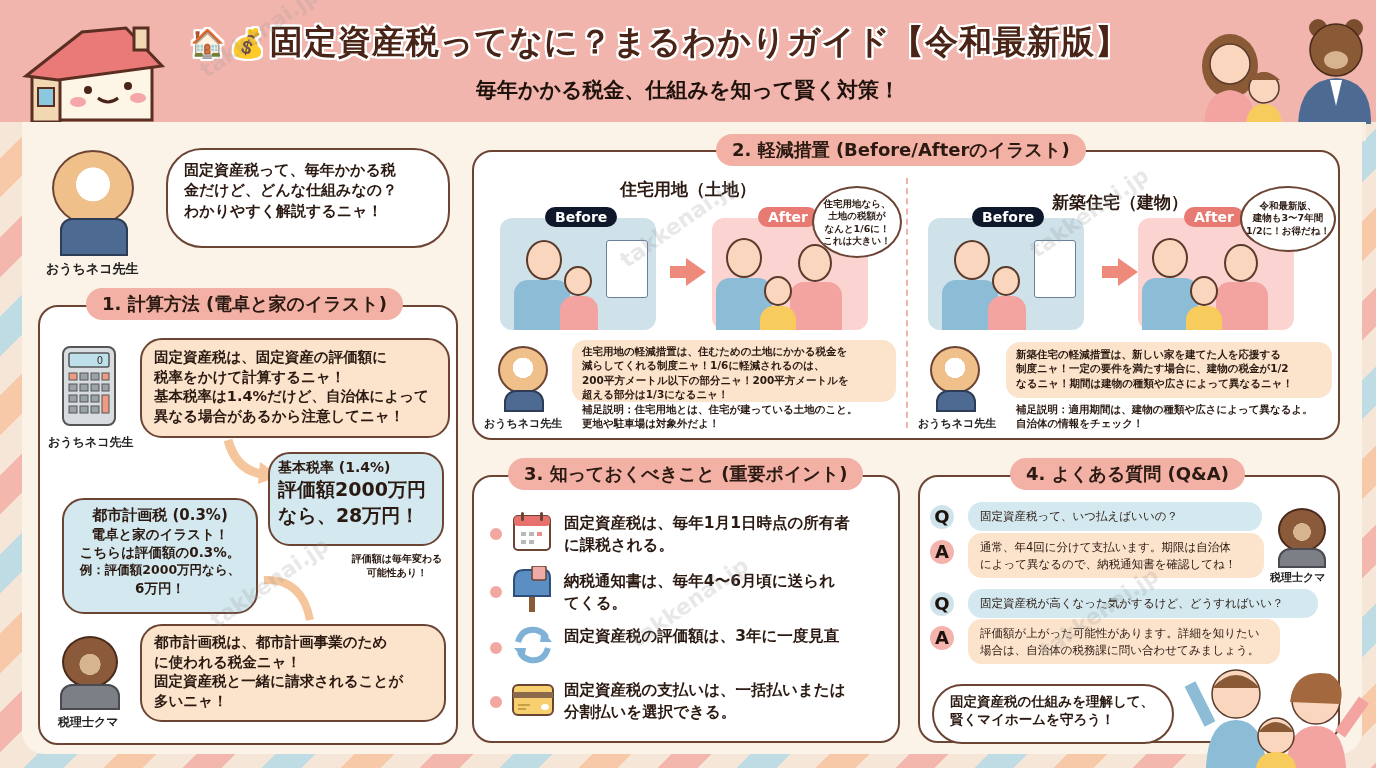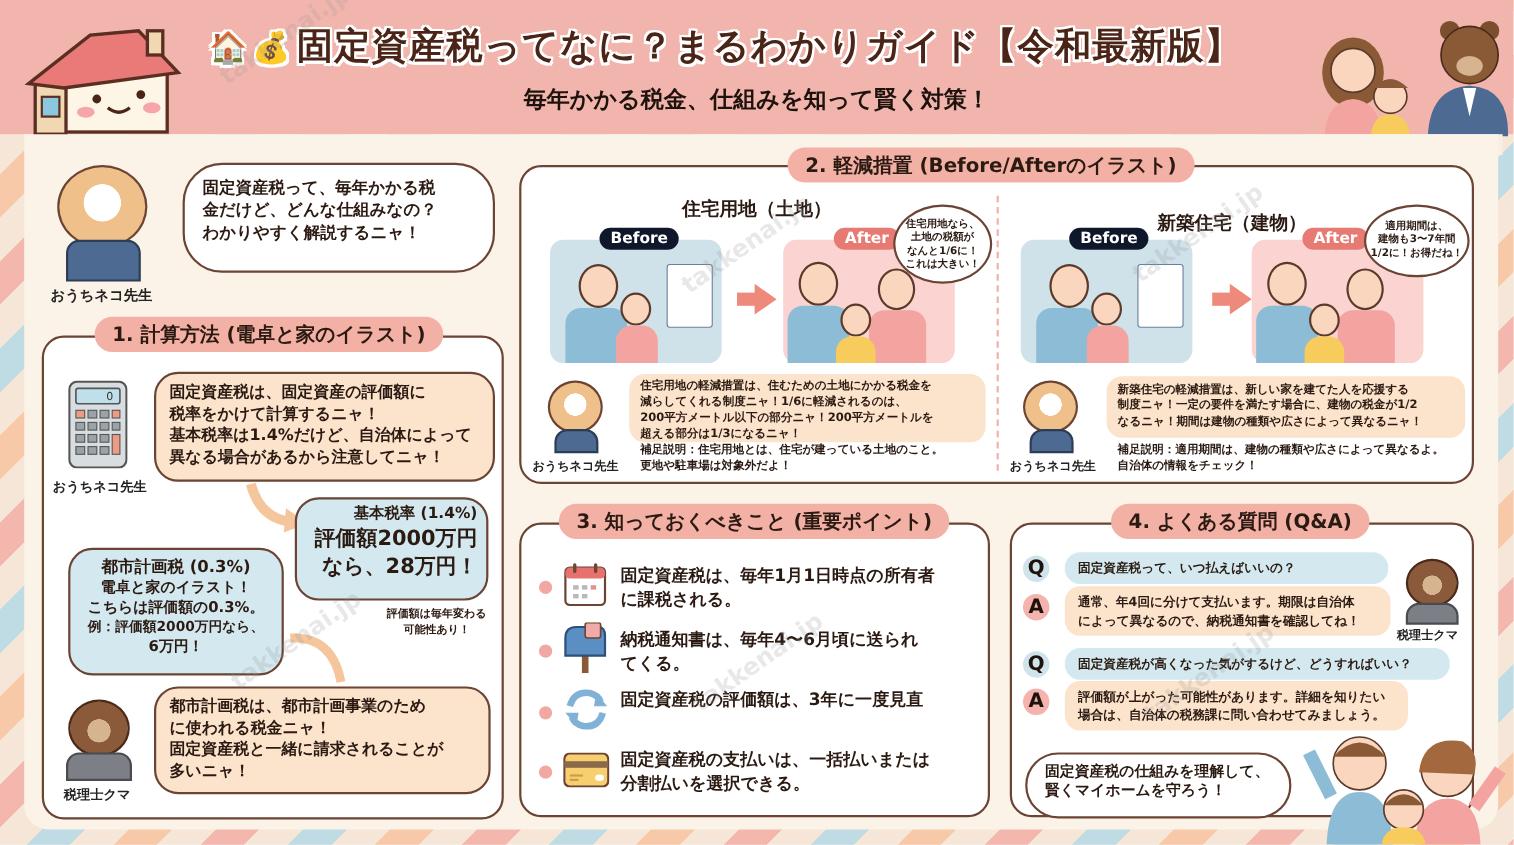--- a/index.html
+++ b/index.html
@@ -34,21 +34,21 @@
 .tag-grey{background:#0f172a}
 .tag-red{background:#e77a72}
 .arrow-right{position:absolute;width:0;height:0;border-top:14px solid transparent;border-bottom:14px solid transparent;border-left:20px solid #ee8a7c}
 .arrow-right::before{content:"";position:absolute;left:-36px;top:-6px;width:18px;height:12px;background:#ee8a7c}
 .sub-head{position:absolute;font-size:17px;font-weight:bold;color:#2b1a12;white-space:nowrap}
 .sub-head::after{content:"";position:absolute;left:-6px;right:-6px;bottom:0;height:8px;background:#f6cdc3;z-index:-1;border-radius:4px}
 .small{font-size:10.5px;font-weight:bold;line-height:1.38}
 .dashed{position:absolute;border-left:2px dashed #efb3ac}
 .bullet{position:absolute;width:12px;height:12px;border-radius:50%;background:#f1a8a2}
 .point{position:absolute;font-size:15.5px;font-weight:bold;line-height:1.4}
-.qa-q,.qa-a{position:absolute;font-size:11.5px;font-weight:bold;border-radius:14px;padding:6px 12px;line-height:1.45}
+.qa-q,.qa-a{position:absolute;font-size:11.5px;font-weight:normal;border-radius:14px;padding:6px 12px;line-height:1.45}
 .qa-q{background:#d3e9ef}
 .qa-a{background:#fbe3cc}
 .qa-badge{position:absolute;width:24px;height:24px;border-radius:50%;font-weight:bold;font-size:18px;text-align:center;line-height:24px;color:#1e120c}
 .qb{background:#cfe3eb}
 .ab{background:#f5b3ad}
 .person{position:absolute;border-radius:50%;background:#f9d6bd;border:2px solid #5a3a2a}
 .body-c{position:absolute;border-radius:14px 14px 0 0}
 .watermark{position:absolute;font-size:22px;font-weight:bold;color:rgba(150,150,150,.22);transform:rotate(-35deg);pointer-events:none;white-space:nowrap}
 </style>
 </head>
@@ -130,21 +130,21 @@
 <div class="bubble b-peach" style="left:140px;top:338px;width:310px;height:100px;padding:8px 12px;font-size:14.5px">
   <div>固定資産税は、固定資産の評価額に</div>
   <div>税率をかけて計算するニャ！</div>
   <div>基本税率は1.4%だけど、自治体によって</div>
   <div>異なる場合があるから注意してニャ！</div>
 </div>
 <svg style="position:absolute;left:222px;top:438px;width:60px;height:46px" viewBox="0 0 60 46">
   <path d="M6 2 Q14 32 40 36" stroke="#f5c69c" stroke-width="9" fill="none"></path>
   <polygon points="38,24 58,38 36,46" fill="#f5c69c"></polygon>
 </svg>
-<div class="bubble b-blue" style="left:268px;top:452px;width:176px;height:94px;padding:4px 8px;text-align:right">
+<div class="bubble b-blue" style="left:268px;top:452px;width:176px;height:94px;padding:4px 8px;text-align:left">
   <div style="font-size:14px">基本税率 (1.4%)</div>
   <div style="font-size:19px">評価額2000万円</div>
   <div style="font-size:19px">なら、28万円！</div>
 </div>
 <div class="small" style="position:absolute;left:342px;top:552px;font-size:10px;text-align:center;width:110px">
   <div>評価額は毎年変わる</div>
   <div>可能性あり！</div>
 </div>
 <div class="bubble b-blue" style="left:62px;top:498px;width:196px;height:116px;padding:5px 8px;text-align:center;font-size:13.5px">
   <div style="font-size:15px">都市計画税 (0.3%)</div>
@@ -222,21 +222,21 @@
 <div class="illus ill-pink" style="left:1138px;top:218px;width:156px;height:112px">
   <div class="person" style="left:14px;top:20px;width:36px;height:40px"></div>
   <div class="body-c" style="left:4px;top:60px;width:56px;height:52px;background:#8cbcd6"></div>
   <div class="person" style="left:86px;top:26px;width:34px;height:38px"></div>
   <div class="body-c" style="left:78px;top:64px;width:52px;height:48px;background:#f3a3a0"></div>
   <div class="person" style="left:52px;top:58px;width:28px;height:30px"></div>
   <div class="body-c" style="left:48px;top:88px;width:36px;height:24px;background:#f7cc5c"></div>
 </div>
 <div class="tag tag-red" style="left:1184px;top:207px">After</div>
 <div class="bubble b-white" style="left:1240px;top:186px;width:96px;height:66px;border-radius:50%;font-size:9.5px;text-align:center;padding:12px 2px;line-height:1.3">
-  <div>適用期間は、</div>
+  <div>令和最新版、</div>
   <div>建物も3〜7年間</div>
   <div>1/2に！お得だね！</div>
 </div>
 <div class="avatar cat" style="left:930px;top:346px;width:50px;height:48px"></div>
 <div class="suit" style="left:936px;top:390px;width:40px;height:22px"></div>
 <div class="cap" style="left:918px;top:416px;font-size:11px">おうちネコ先生</div>
 <div class="small" style="position:absolute;left:1006px;top:342px;width:326px;background:#fbe3cc;border-radius:14px;padding:5px 10px;height:56px">
   <div>新築住宅の軽減措置は、新しい家を建てた人を応援する</div>
   <div>制度ニャ！一定の要件を満たす場合に、建物の税金が1/2</div>
   <div>なるニャ！期間は建物の種類や広さによって異なるニャ！</div>

